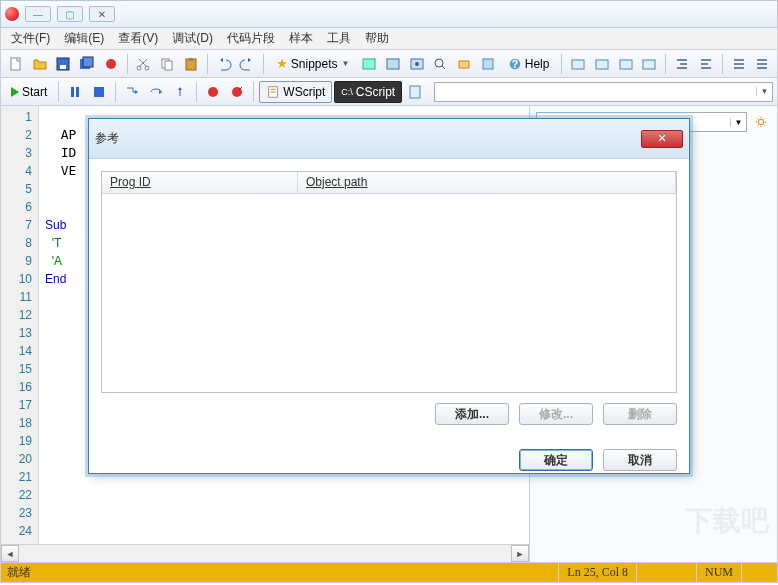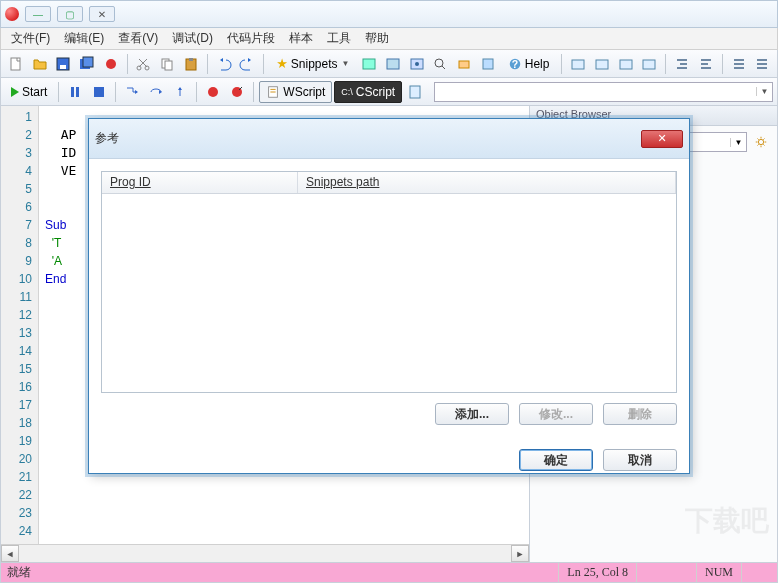--- a/index.html
+++ b/index.html
@@ -50,21 +50,21 @@
 
 
 .watermark { position: absolute; right: 8px; bottom: 22px; font-size: 28px; font-weight: bold; color: rgba(0,0,0,0.06); font-family: "Microsoft YaHei"; pointer-events: none; }
 
 
 .hscroll { position: absolute; left: 0; bottom: 0; right: 248px; height: 18px; background: #f0f0f0; border-top: 1px solid #d0d0d0; display: flex; }
 .hscroll .sbtn { width: 18px; height: 17px; background: linear-gradient(#fdfdfd,#e6e6e6); border: 1px solid #c0c0c0; display: flex; align-items: center; justify-content: center; font-size: 9px; color: #555; cursor: pointer; }
 .hscroll .track { flex: 1; }
 
 
-.statusbar { height: 20px; background: #f9a8d4; border: 1px solid #c8d0da; border-top: none; display: flex; align-items: center; padding: 0 6px; color: #333; font-size: 11px; }
+.statusbar { height: 20px; background: #eab308; border: 1px solid #c8d0da; border-top: none; display: flex; align-items: center; padding: 0 6px; color: #333; font-size: 11px; }
 .statusbar .spacer { flex: 1; }
 .statusbar .cell { padding: 0 8px; border-left: 1px solid #d0d0d0; height: 100%; display: flex; align-items: center; font-family: Liberation Serif, serif; }
 
 
 .dialog { position: absolute; left: 88px; top: 118px; width: 602px; height: 356px; background: #fff; border: 1px solid #3a80b8; box-shadow: 0 0 0 3px rgba(100,160,210,0.35), 3px 3px 10px rgba(0,0,0,0.2); }
 .dlg-title { height: 40px; background: linear-gradient(#eaf3fb,#d6e6f5); display: flex; align-items: center; padding: 4px 6px; border-bottom: 1px solid #c4d4e4; }
 .dlg-title .txt { flex: 1; color: #333; }
 .dlg-close { width: 42px; height: 18px; background: linear-gradient(#e57373,#c93030); border: 1px solid #a02020; border-radius: 2px; color: #fff; display: flex; align-items: center; justify-content: center; font-size: 11px; cursor: pointer; }
 .dlg-body { padding: 12px; }
 .listview { border: 1px solid #b8c4d0; height: 222px; background: #fff; }
@@ -338,21 +338,20 @@
 <span class="cm">  'A</span>
 <span class="kw">End</span> 
 
 
 
 
 
 
 </div>
   <div class="side-panel">
-    <div class="side-title">Object Browser</div>
     <div class="side-dd">
       <div class="combo">
           <div style="flex:1"></div>
           <div class="dd">▼</div>
         </div>
       <div class="gear">
           <svg width="14" height="14" viewBox="0 0 16 16">
             <circle cx="8" cy="8" r="3" fill="none" stroke="#c80"></circle>
             <path d="M8 2v2M8 12v2M2 8h2M12 8h2M4 4l1.4 1.4M10.6 10.6L12 12M12 4l-1.4 1.4M5.4 10.6L4 12" stroke="#c80"></path>
           </svg>
@@ -378,21 +377,21 @@
 
 <div class="dialog">
   <div class="dlg-title">
     <div class="txt">参考</div>
     <div class="dlg-close">✕</div>
   </div>
   <div class="dlg-body">
     <div class="listview">
       <div class="lv-header">
         <div class="lv-col c1">Prog ID</div>
-        <div class="lv-col c2">Snippets path</div>
+        <div class="lv-col c2">Object path</div>
       </div>
     </div>
     <div class="dlg-row">
       <div class="dlg-btn">添加...</div>
       <div class="dlg-btn disabled">修改...</div>
       <div class="dlg-btn disabled">删除</div>
     </div>
     <div class="dlg-row" style="margin-top:24px">
       <div class="dlg-btn primary">确定</div>
       <div class="dlg-btn">取消</div>

